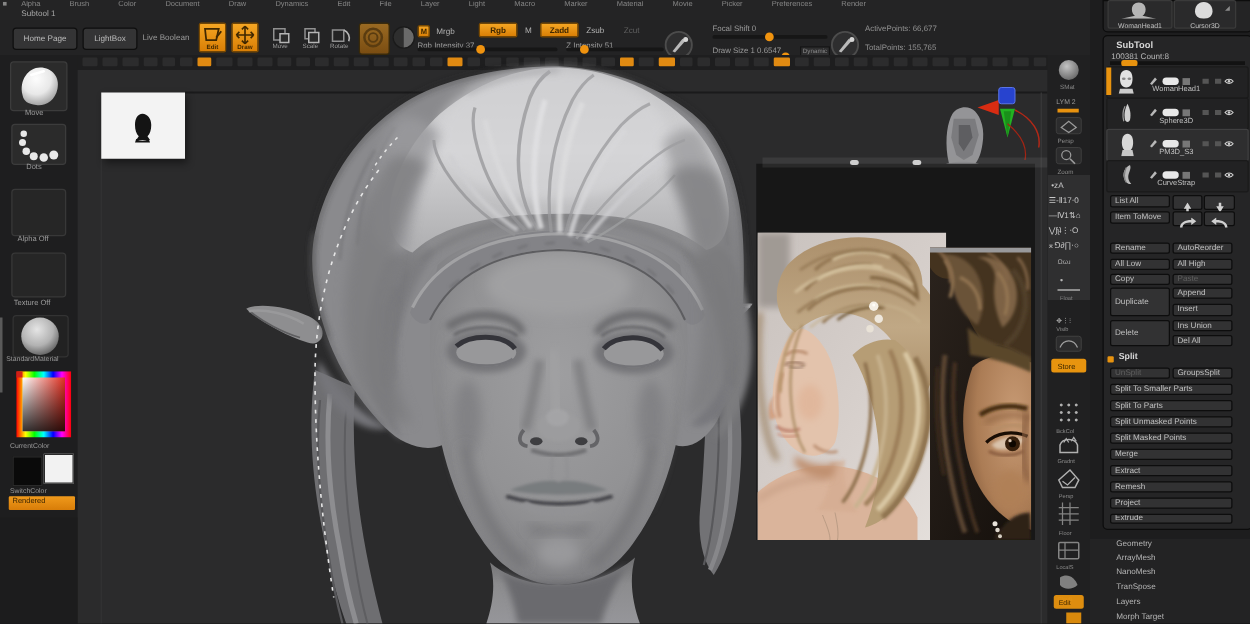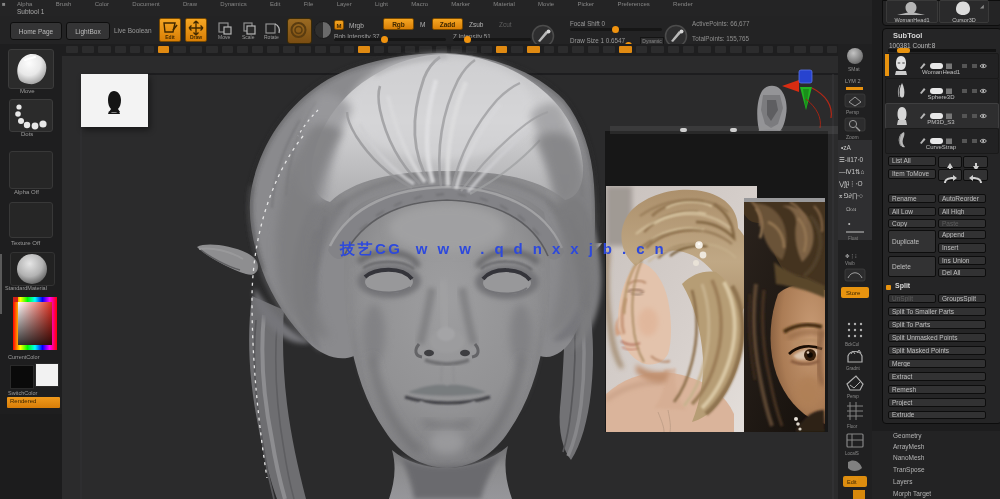--- a/index.html
+++ b/index.html
@@ -488,21 +488,20 @@
 
     <path d="M78,132 C74,152 74,172 78,188" stroke="#8a5f40" stroke-width="5" fill="none" filter="url(#qb2)"></path>
     <ellipse cx="64" cy="194" rx="13" ry="16" fill="#b08057" opacity="0.8" filter="url(#qb2)"></ellipse>
     <path d="M58,224 C64,216 72,212 80,212 L81,234 L52,234 C52,230 54,227 58,224 Z" fill="#2e2218" filter="url(#qb1)"></path>
 
     <circle cx="52" cy="221" r="2" fill="#e8e2da"></circle>
       <circle cx="54" cy="226" r="1.8" fill="#ddd6cc"></circle>
       <circle cx="56" cy="231" r="1.6" fill="#d5cec2"></circle>
     <rect x="0" y="0" width="81" height="4" fill="#99999b"></rect>
   </svg>
-  <div class="abs" style="left:340px;top:240px;z-index:30;color:#2d49dd;font-size:15px;font-weight:bold;letter-spacing:2.5px;white-space:nowrap;">技艺CG&nbsp;&nbsp;<span style="letter-spacing:10px;">www.qdnxxjb.cn</span></div>
   <div id="rightshelf" class="abs" style="left:838px;top:44px;width:34px;height:455px;background:#202021;">
     <svg width="34" height="455" viewBox="0 0 34 455">
       <defs>
           <radialGradient id="shs" cx="40%" cy="32%" r="75%">
             <stop offset="0" stop-color="#e0e0e0"></stop>
             <stop offset="1" stop-color="#707070"></stop>
           </radialGradient>
         </defs>
       <circle cx="17" cy="12" r="8" fill="url(#shs)" opacity="0.85"></circle>
         <text x="10" y="27" font-size="5" fill="#8a8a8a">SMat</text>

